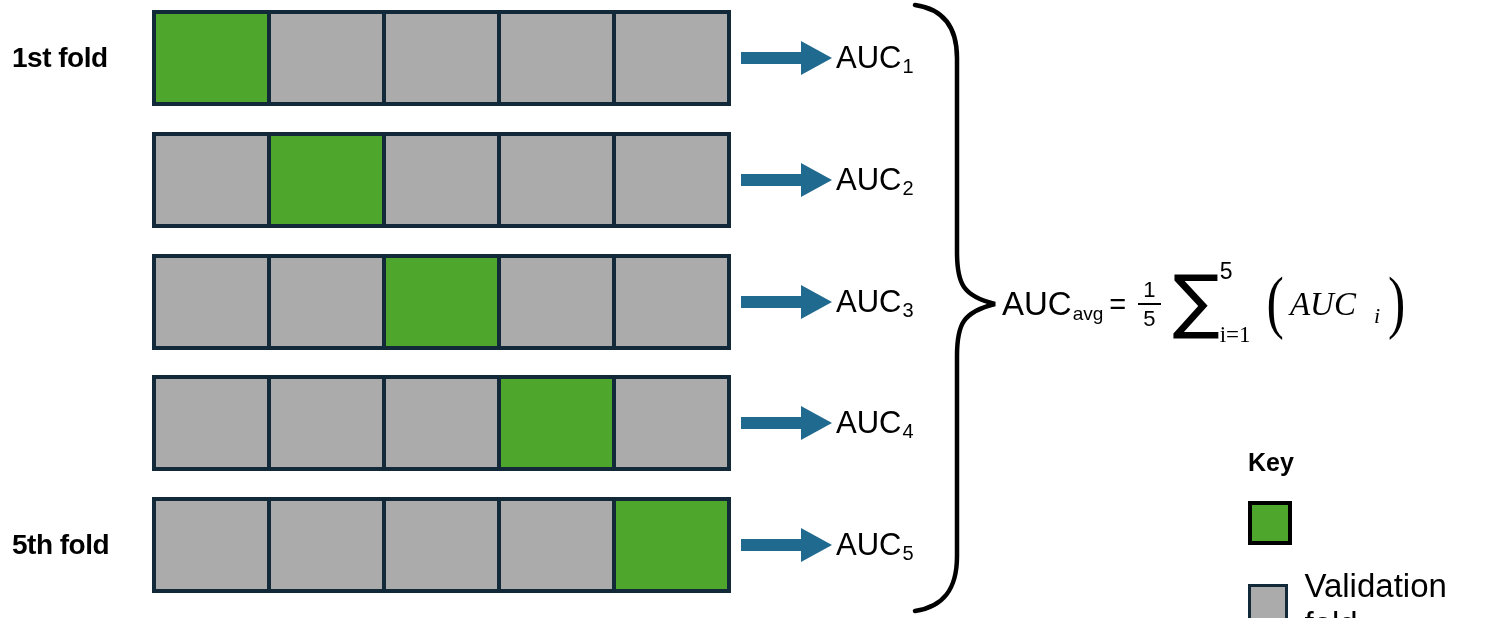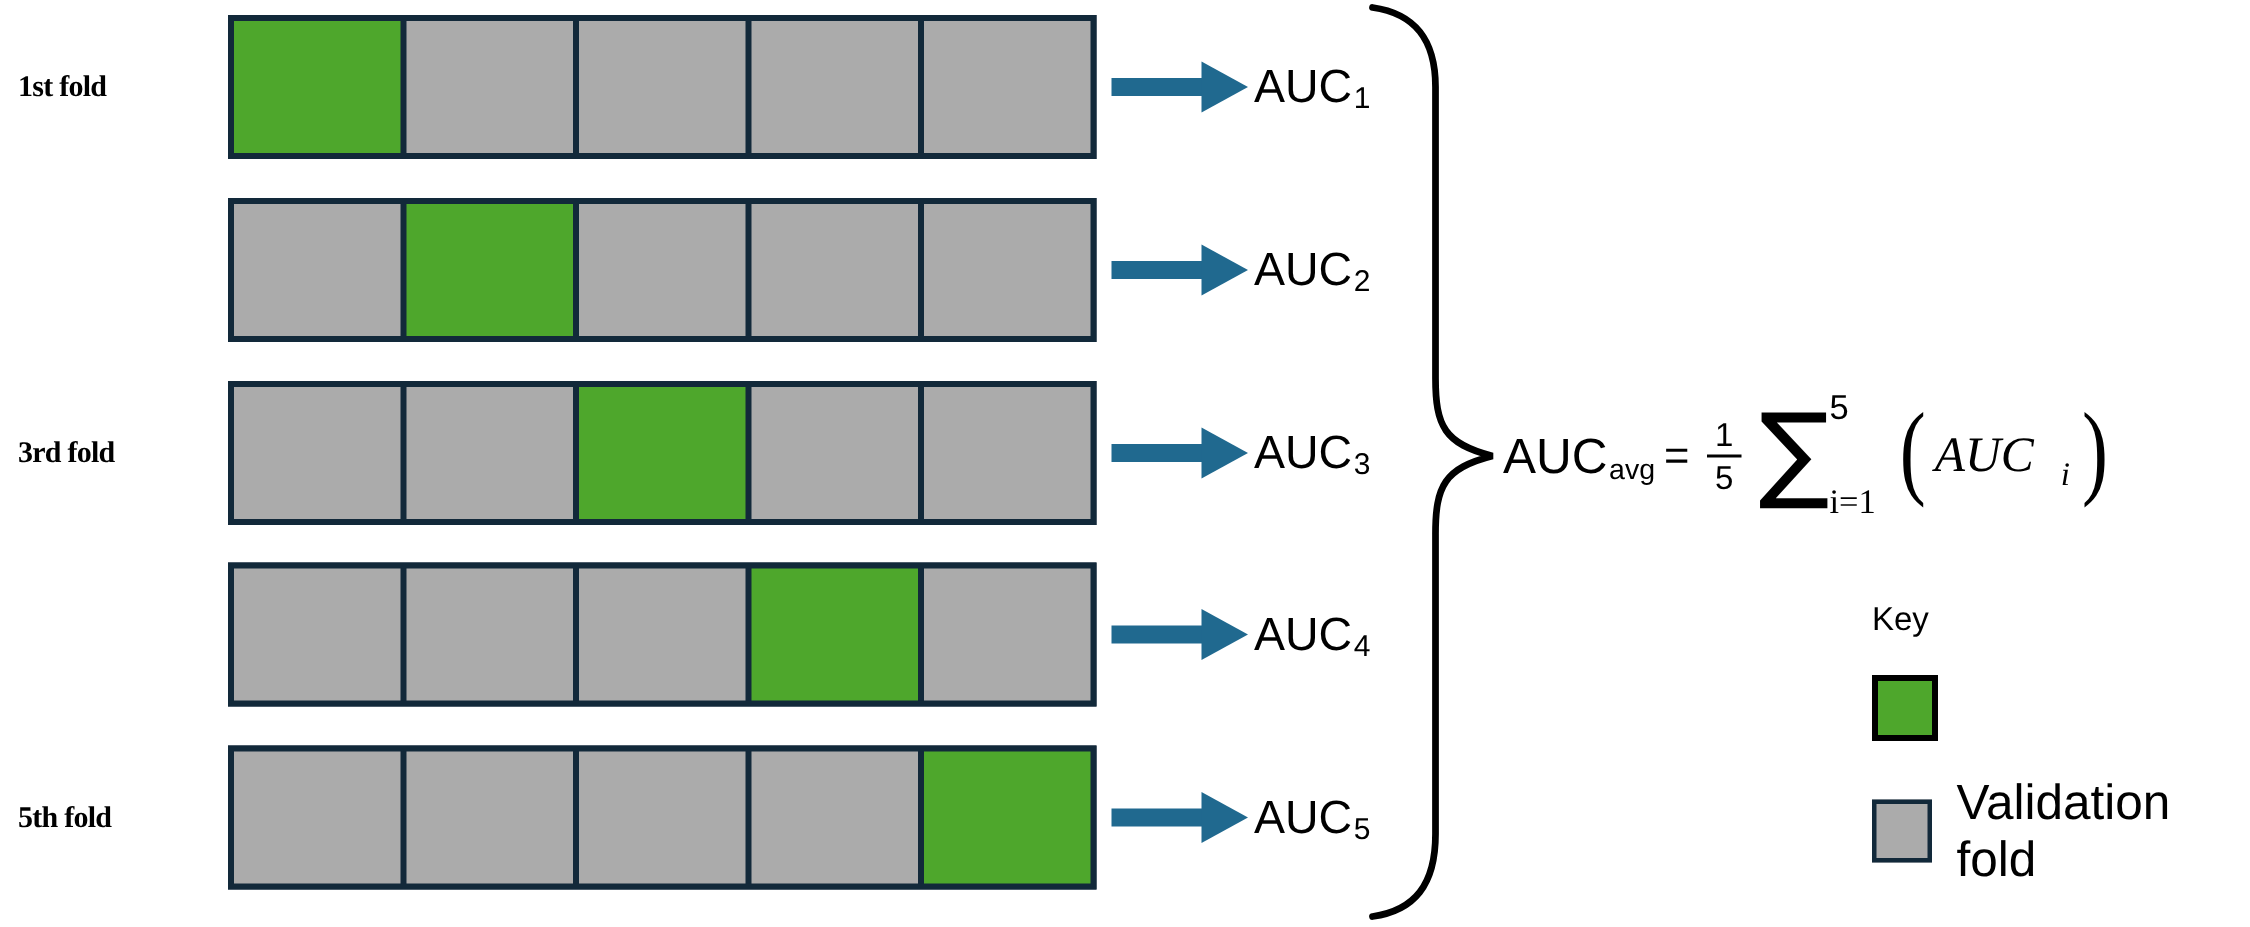--- a/index.html
+++ b/index.html
@@ -7,21 +7,21 @@
     width:1500px; height:618px; background:#ffffff; position:relative;
     font-family:"Liberation Sans", sans-serif; color:#000; overflow:hidden;
   }
   .stage { position:absolute; inset:0; }
 
   
   .fold-row { position:absolute; left:0; width:100%; height:96px; }
   .fold-label {
     position:absolute; left:12px; top:0; height:100%; width:130px;
     display:flex; align-items:center;
-    font-weight:bold; font-size:20px; letter-spacing:-0.5px;font-family:Liberation Serif, serif;
+    font-weight:bold; font-size:28px; letter-spacing:-0.5px;
   }
   .cells {
     position:absolute; left:152px; top:0; width:579px; height:96px;
     display:flex; gap:4px; box-sizing:border-box;
     border:4px solid var(--border); background:var(--border);
   }
   .cell { flex:1 1 0; background:var(--gray); }
   .cell.highlight { background:var(--green); }
 
   .arrow-svg { position:absolute; left:739px; top:30px; }
@@ -63,21 +63,21 @@
   .paren.open { margin-left:16px; margin-right:6px; }
   .paren.close { margin-left:8px; }
   .term { font-style:italic; font-family:"Liberation Serif", serif; font-size:33px; font-weight:500; }
   .term-sub {
     font-style:italic; font-family:"Liberation Serif", serif; font-size:22px;
     position:relative; top:12px; margin-left:18px;
   }
 
   
   .key { position:absolute; left:1248px; top:400px; }
-  .key-title { font-weight:normal; font-size:22px; }
+  .key-title { font-weight:bold; font-size:25px;margin-top:48px; }
   .key-item { display:flex; align-items:center; margin-top:24px; }
   .key-item + .key-item { margin-top:22px; }
   .swatch { width:36px; height:36px; box-sizing:content-box; }
   .swatch.green { background:var(--green); border:4px solid #000000; }
   .swatch.gray  { background:var(--gray);  border:3px solid var(--border); }
   .key-item-label { font-size:33px; margin-left:16px; }
 </style>
 </head>
 <body style="--green: #4ea72c; --gray: #ababab; --border: #12293a; --arrow: #20698f;">
 
@@ -113,21 +113,20 @@
         <svg class="arrow-svg" width="95" height="36" viewBox="0 0 95 36">
           <rect x="2" y="12" width="62" height="12" fill="#20698f"></rect>
           <polygon points="62,1 93,18 62,35" fill="#20698f"></polygon>
         </svg>
         <div class="auc-label">
           <span>AUC</span>
           <sub>2</sub>
         </div>
       </div>
       <div class="fold-row" style="top: 254px;">
-        <div class="fold-label">3rd fold</div>
         <div class="cells">
           <div class="cell"></div>
           <div class="cell"></div>
           <div class="cell highlight"></div>
           <div class="cell"></div>
           <div class="cell"></div>
         </div>
         <svg class="arrow-svg" width="95" height="36" viewBox="0 0 95 36">
           <rect x="2" y="12" width="62" height="12" fill="#20698f"></rect>
           <polygon points="62,1 93,18 62,35" fill="#20698f"></polygon>

